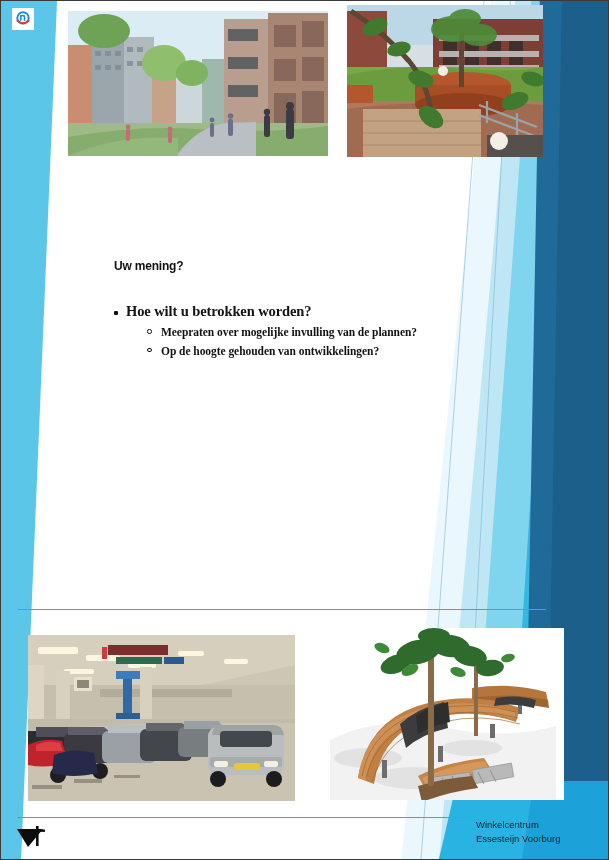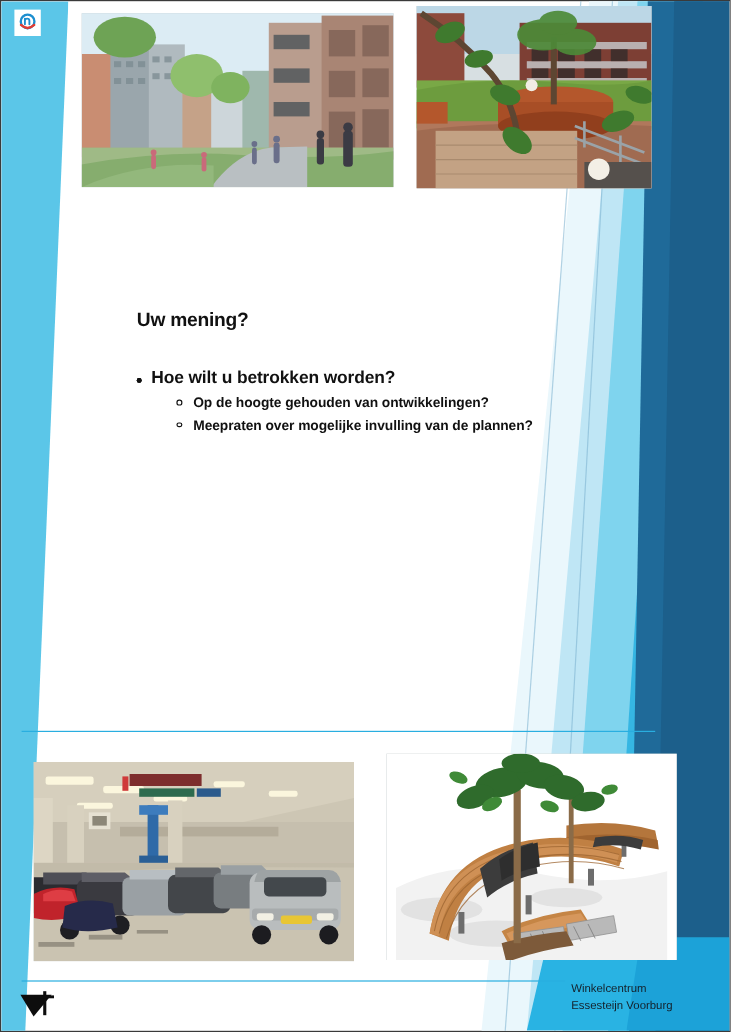--- a/index.html
+++ b/index.html
@@ -137,42 +137,42 @@
   .photo-bench    { left: 321px; top: 627px; width: 242px; height: 172px; }
 
   
   .content {
     position: absolute;
     left: 113px;
     top: 258px;
     width: 400px;
   }
   .content-title {
-    font-size: 16px;
+    font-size: 12px;
     font-weight: bold;
     color: #111111;
     margin: 0 0 26px 0;
     letter-spacing: -0.2px;
   }
   .bullet-list {
     list-style: none;
     margin: 0;
     padding: 0;
   }
   .bullet-item {
     position: relative;
     padding-left: 12px;
     margin-bottom: 30px;
     font-size: 14.5px;
     font-weight: bold;
     color: #111111;
     line-height: 1.2;
     letter-spacing: -0.1px;
   }
-  .bullet-item:last-child { margin-bottom: 0; }
+  .bullet-item:last-child { margin-bottom: 0; font-family: Liberation Serif, serif; }
   .bullet-item > .dot {
     position: absolute;
     left: 0; top: 0.52em;
     width: 4px; height: 4px;
     border-radius: 50%;
     background: #111111;
   }
   .sub-list {
     list-style: none;
     margin: 3px 0 0 0;
@@ -555,25 +555,25 @@
       </li>
       <li class="bullet-item">
         <span class="dot"></span>
       </li>
       <li class="bullet-item">
         <span class="dot"></span>
         <span>Hoe wilt u betrokken worden?</span>
         <ul class="sub-list">
           <li class="sub-item">
             <span class="ring"></span>
-            <span>Op de hoogte gehouden van ontwikkelingen?</span>
+            <span>Meepraten over mogelijke invulling van de plannen?</span>
           </li>
           <li class="sub-item">
             <span class="ring"></span>
-            <span>Meepraten over mogelijke invulling van de plannen?</span>
+            <span>Op de hoogte gehouden van ontwikkelingen?</span>
           </li>
         </ul>
       </li>
     </ul>
   </div>
 
   <div class="divider divider-mid"></div>
   <div class="divider divider-footer"></div>
 
   <div class="footer-logo">

